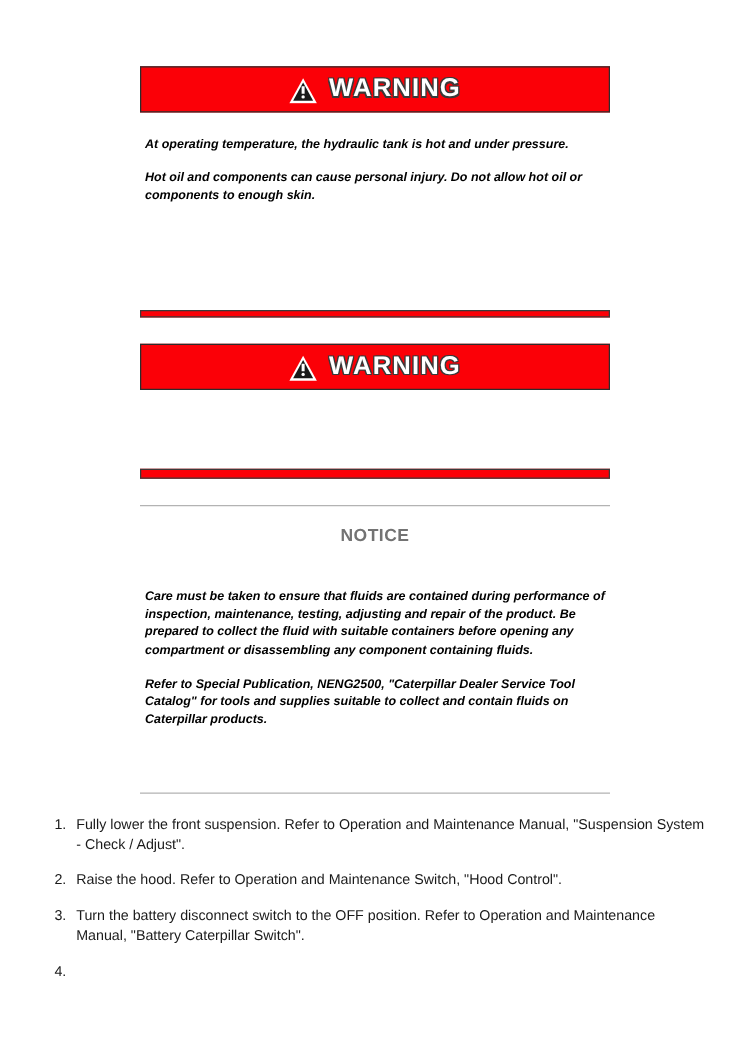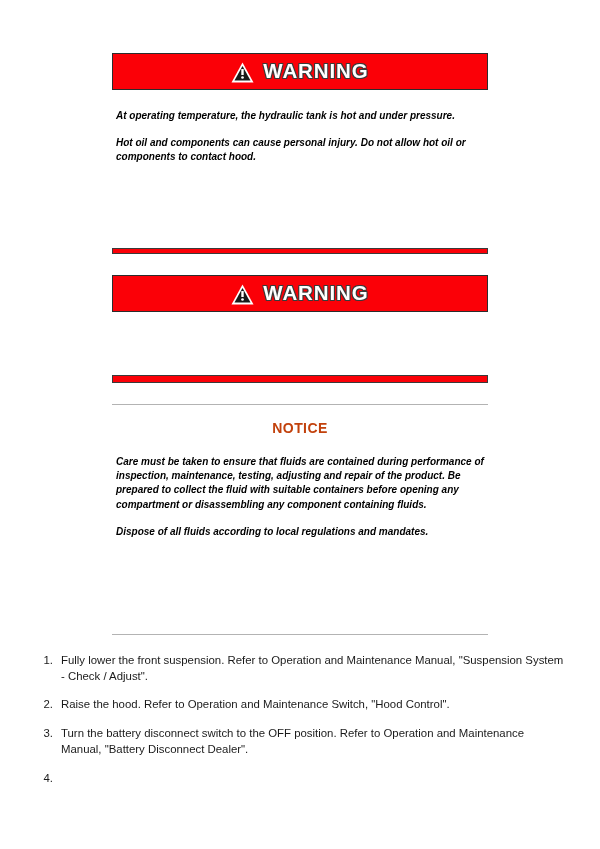--- a/index.html
+++ b/index.html
@@ -92,21 +92,21 @@
     font-size: 0;
     line-height: 0;
   }
 
   
   .notice-title {
     text-align: center;
     font-size: 14px;
     font-weight: bold;
     letter-spacing: 0.4px;
-    color: #c2410c;
+    color: #737373;
     line-height: 1;
   }
 
   
   .steps {
     position: absolute;
     left: 35px;
     width: 530px;
     margin: 0;
     padding: 0;
@@ -144,21 +144,21 @@
         <polygon points="23,1 45,41 1,41" fill="#ffffff"></polygon>
         <polygon points="23,8 39,37 7,37" fill="#1a1a1a"></polygon>
         <rect x="20.6" y="14" width="4.8" height="12" fill="#ffffff"></rect>
         <circle cx="23" cy="31" r="2.7" fill="#ffffff"></circle>
       </svg>
       <span class="banner-label">WARNING</span>
     </div>
 
     <div class="safety-body" style="margin-top:19px;">
       <p>At operating temperature, the hydraulic tank is hot and under pressure.</p>
-      <p>Hot oil and components can cause personal injury. Do not allow hot oil or components to contact hood.</p>
+      <p>Hot oil and components can cause personal injury. Do not allow hot oil or components to enough skin.</p>
     </div>
   </div>
 
   <div class="safety-col" style="top:248px;">
     <div class="red-rule"></div>
   </div>
 
   <div class="safety-col" style="top:275px;">
 
     <div class="banner">
@@ -176,41 +176,41 @@
   <div class="safety-col" style="top:375px;">
     <div class="red-rule thick"></div>
   </div>
 
   <div class="safety-col" style="top:404px;">
 
     <div class="gray-rule"></div>
 
     <div class="notice-title" style="margin-top:16px;">NOTICE</div>
 
-    <div class="safety-body" style="margin-top:20px;">
+    <div class="safety-body" style="margin-top:36px;">
       <p>Care must be taken to ensure that fluids are contained during performance of inspection, maintenance, testing, adjusting and repair of the product. Be prepared to collect the fluid with suitable containers before opening any compartment or disassembling any component containing fluids.</p>
-      <p>Dispose of all fluids according to local regulations and mandates.</p>
+      <p>Refer to Special Publication, NENG2500, "Caterpillar Dealer Service Tool Catalog" for tools and supplies suitable to collect and contain fluids on Caterpillar products.</p>
     </div>
   </div>
 
   <div class="safety-col" style="top:634px;">
     <div class="gray-rule"></div>
   </div>
 
   <ol class="steps" style="top:653px;">
     <li>
       <span class="step-num">1.</span>
       <span>Fully lower the front suspension. Refer to Operation and Maintenance Manual, "Suspension System - Check / Adjust".</span>
     </li>
     <li>
       <span class="step-num">2.</span>
       <span>Raise the hood. Refer to Operation and Maintenance Switch, "Hood Control".</span>
     </li>
     <li>
       <span class="step-num">3.</span>
-      <span>Turn the battery disconnect switch to the OFF position. Refer to Operation and Maintenance Manual, "Battery Disconnect Dealer".</span>
+      <span>Turn the battery disconnect switch to the OFF position. Refer to Operation and Maintenance Manual, "Battery Caterpillar Switch".</span>
     </li>
     <li>
       <span class="step-num">4.</span>
     </li>
   </ol>
 
 </div>
 
 </body></html>

